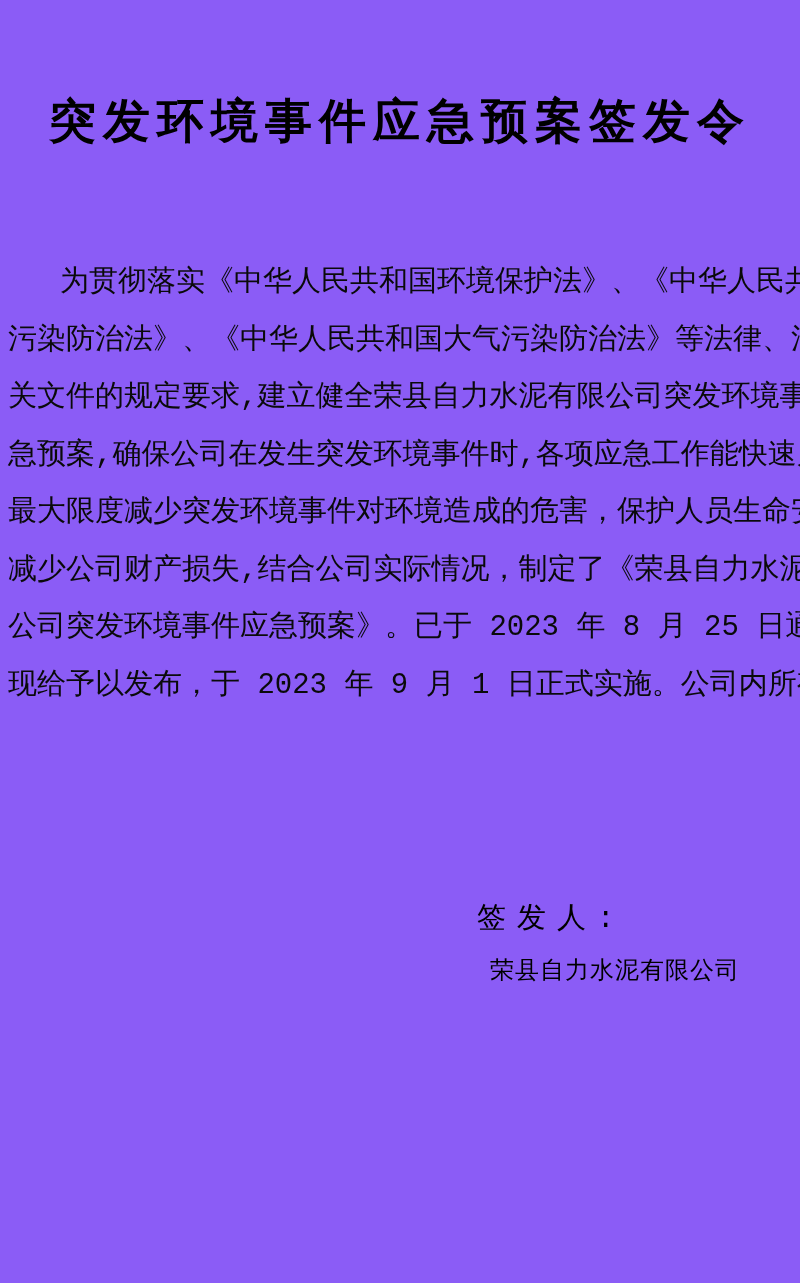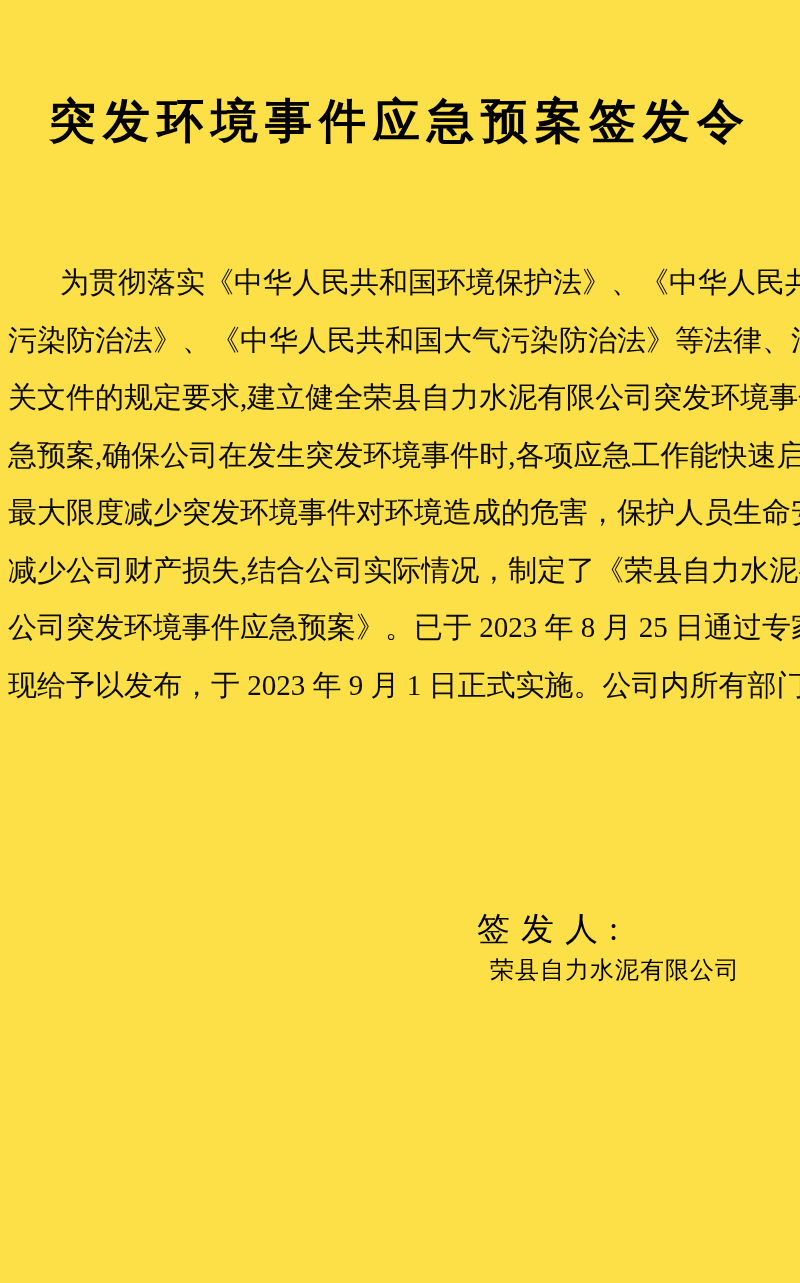--- a/index.html
+++ b/index.html
@@ -4,23 +4,23 @@
 <style>
   html, body {
     margin: 0;
     padding: 0;
     background: #ffffff;
   }
   .page {
     position: relative;
     width: 800px;
     height: 1283px;
-    background: #fde047;
+    background: #8b5cf6;
     color: #000000;
-    font-family: Liberation Serif, serif;
+    font-family: Liberation Mono, monospace;
     overflow: hidden;
   }
   .doc-title {
     position: absolute;
     top: 90px;
     left: 0;
     width: 800px;
     text-align: center;
     font-size: 47px;
     font-weight: bold;
@@ -45,24 +45,23 @@
     text-indent: 52px;
   }
   .body-line.last {
     text-align-last: left;
     white-space: normal;
   }
   .sig-label {
     position: absolute;
     top: 898px;
     left: 477px;
-    font-size: 33px;
+    font-size: 29px;
     letter-spacing: 11px;
     white-space: nowrap;
-    margin-top: 9px;
   }
   .sig-company {
     position: absolute;
     top: 954px;
     left: 490px;
     font-size: 24px;
     letter-spacing: 1px;
     white-space: nowrap;
   }
 </style>

